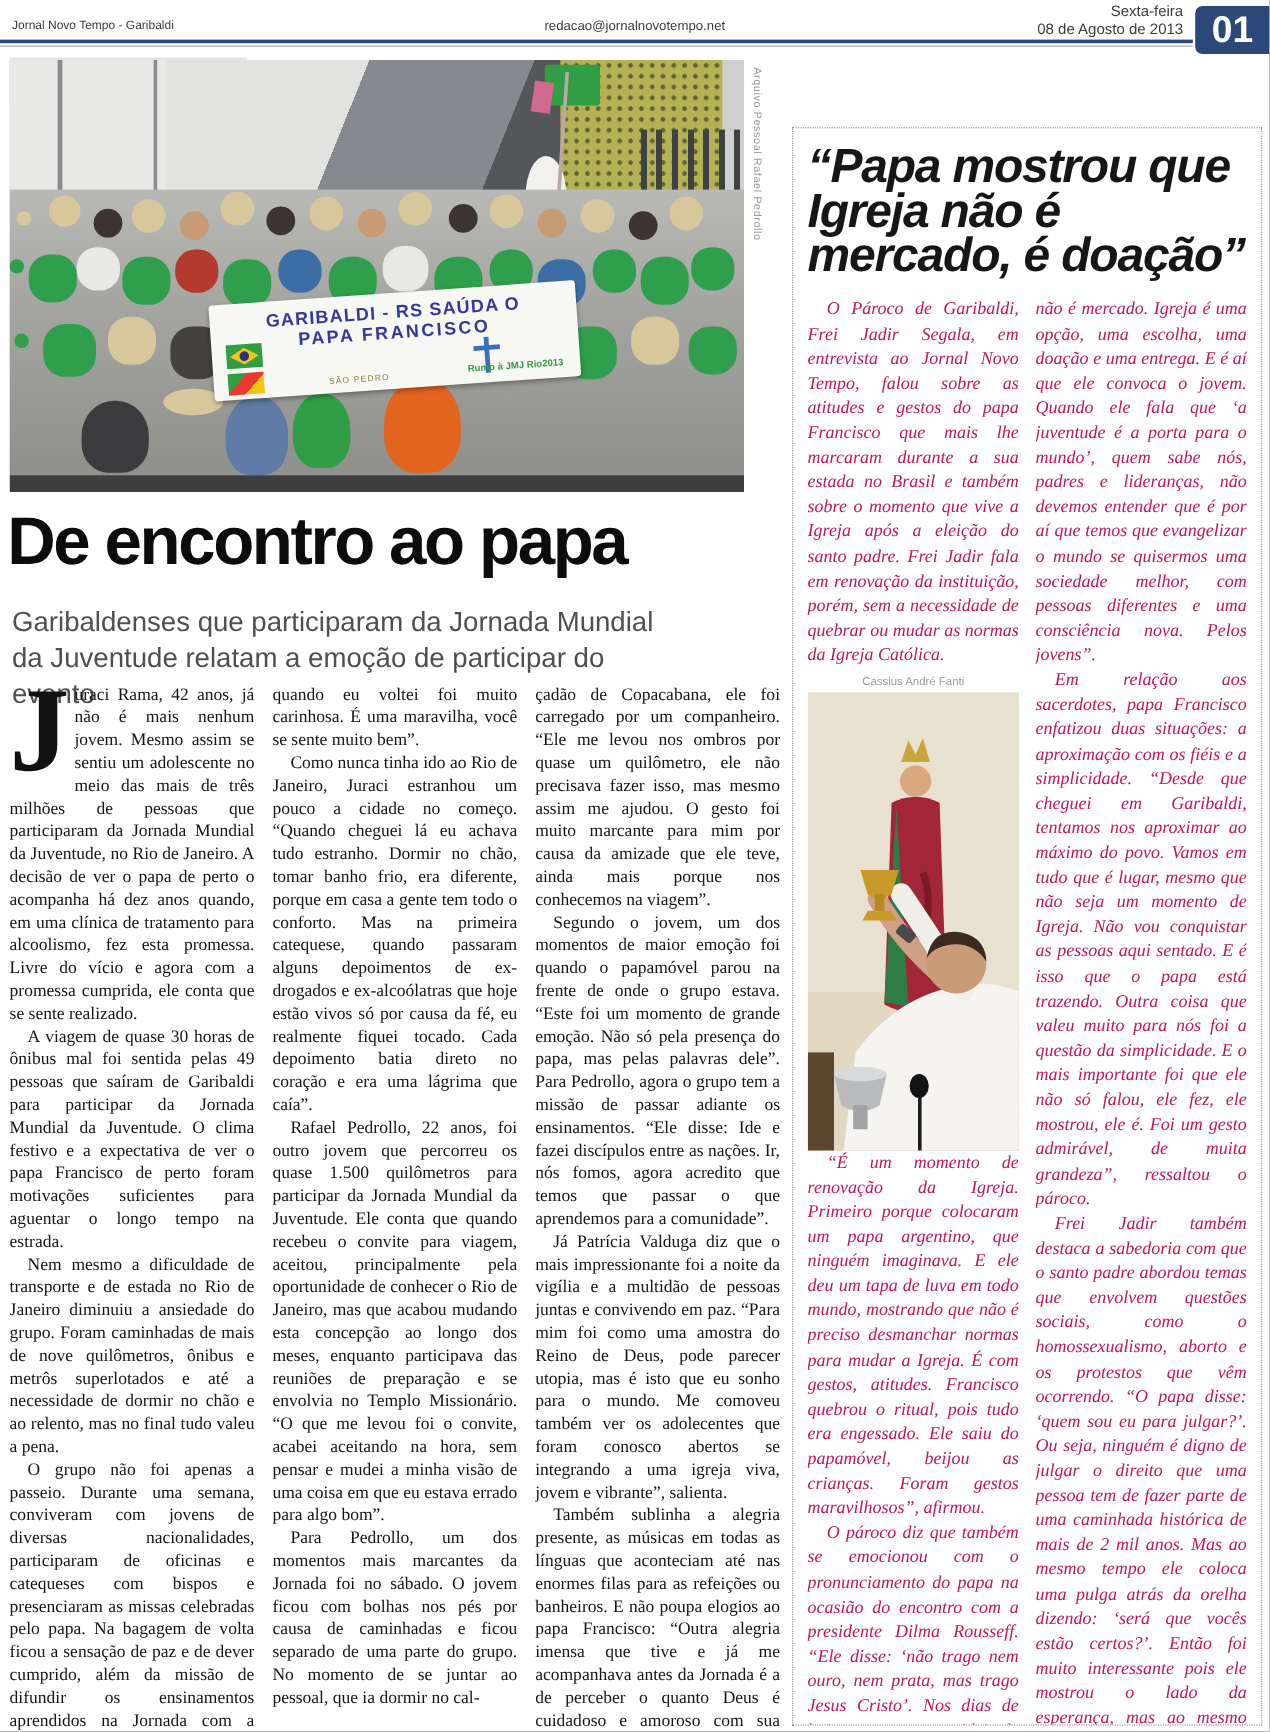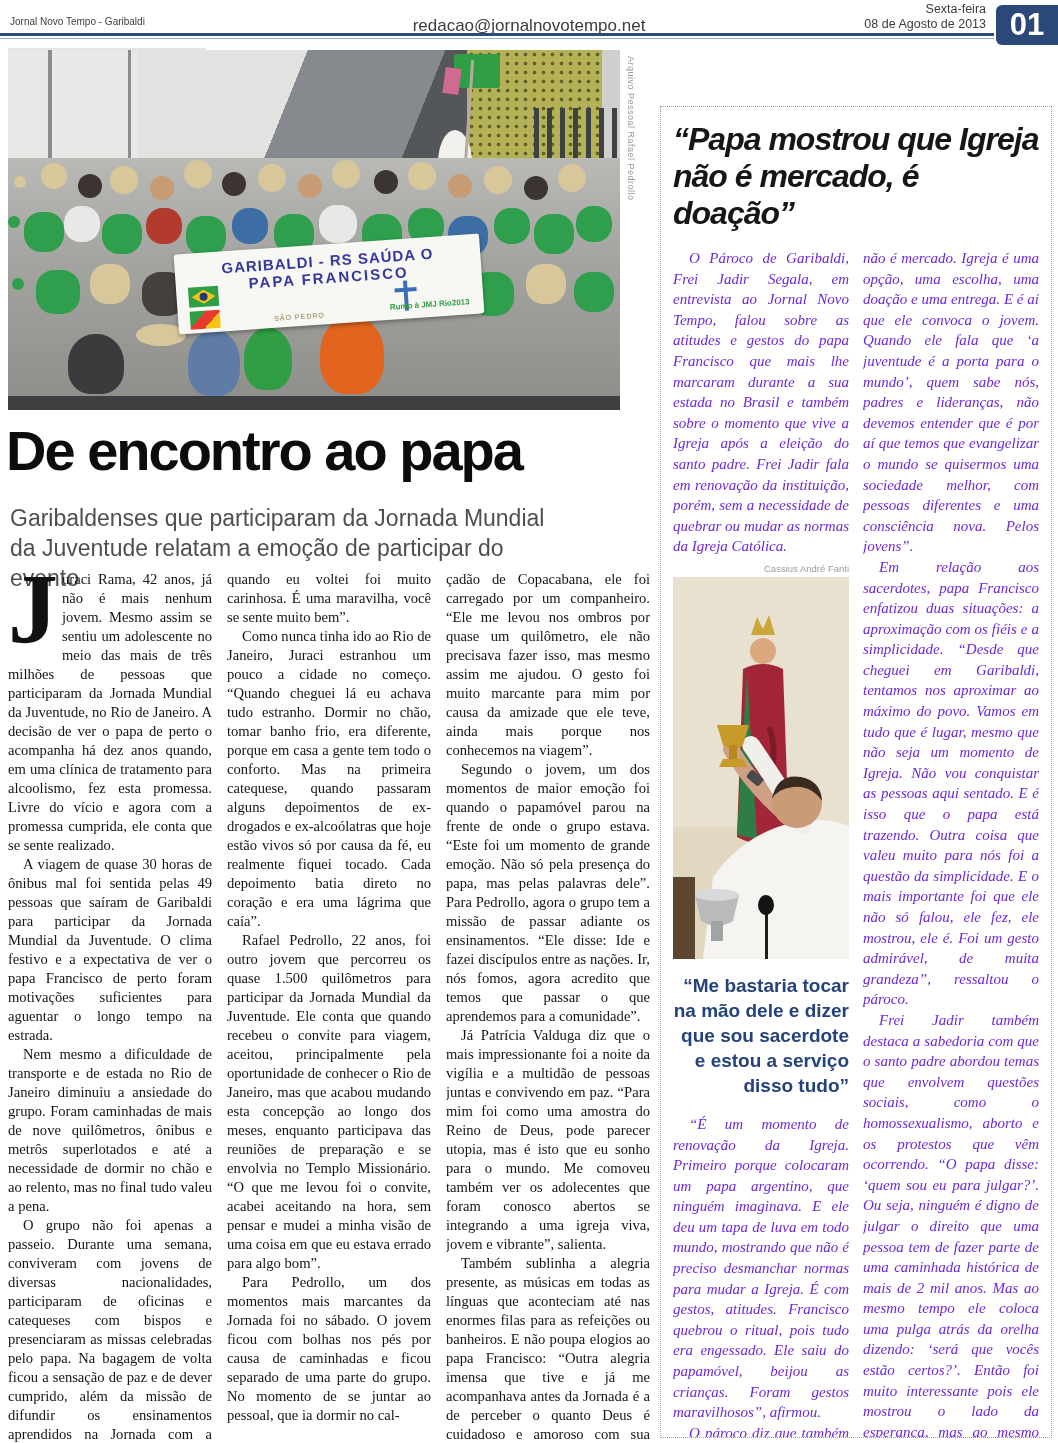--- a/index.html
+++ b/index.html
@@ -2,21 +2,21 @@
 <html><head>
 <meta charset="utf-8">
 <style>
   html,body{margin:0;padding:0;background:#888;}
   #page{position:relative;width:1058px;height:1443px;background:#ffffff;overflow:hidden;
         font-family:"Liberation Sans",sans-serif;color:#1a1a1a;margin:0 auto;}
 
   
   .hdr{position:absolute;top:0;left:0;width:1058px;height:46px;}
   .hdr-left{position:absolute;left:10px;top:16px;font-size:10px;color:#3c3c3c;}
-  .hdr-center{position:absolute;left:0;right:0;top:16px;text-align:center;font-size:17px;color:#3c3c3c;}
+  .hdr-center{position:absolute;left:0;right:0;top:16px;text-align:center;font-size:11px;color:#3c3c3c;}
   .hdr-right{position:absolute;right:72px;top:2px;text-align:right;font-size:12.5px;color:#3c3c3c;line-height:15px;}
   .hdr-rule{position:absolute;left:0;right:64px;top:33px;height:3px;background:#2c4a7c;}
   .hdr-rule2{position:absolute;left:0;right:64px;top:38px;height:1px;background:#9db0d0;}
   .pagebox{position:absolute;right:0;top:5px;width:62px;height:40px;background:#2b4878;
            border-radius:6px 0 0 6px;color:#fff;font-weight:bold;font-size:31px;
            text-align:center;line-height:40px;letter-spacing:0;}
 
   
   .section{position:absolute;left:8px;top:48px;width:198px;height:37px;background:#e4e4e4;}
   .section span{display:block;padding-left:10px;font-size:25px;font-weight:bold;color:#24427c;line-height:37px;}
@@ -91,28 +91,28 @@
   .col{flex:1;overflow:hidden;}
   .bp{margin:0;font-family:"Liberation Serif",serif;font-size:14.6px;line-height:19px;
       text-align:justify;color:#141414;}
   .bp.ind{text-indent:15px;}
   .dropcap{float:left;width:54px;font-family:"Liberation Serif",serif;font-weight:bold;
       font-size:100px;line-height:78px;height:92px;color:#111;}
 
   
   .sidebar{position:absolute;left:660px;top:106px;width:392px;height:1332px;box-sizing:border-box;
       border:1px dotted #9a9a9a;padding:12px 12px 10px 12px;overflow:hidden;}
-  .sb-headline{font-style:italic;font-weight:bold;font-size:32px;line-height:37px;
+  .sb-headline{font-style:italic;font-weight:bold;font-size:40px;line-height:37px;
       letter-spacing:-1px;color:#161616;margin:2px 0 16px 0;}
   .sb-cols{display:flex;gap:14px;height:1216px;overflow:hidden;}
   .sb-col{flex:1;overflow:hidden;}
   .sp{margin:0;font-family:"Liberation Serif",serif;font-style:italic;font-size:15px;
-      line-height:20.6px;text-align:justify;color:#6d28d9;}
+      line-height:20.6px;text-align:justify;color:#be185d;}
   .sp.ind{text-indent:16px;}
-  .sb-credit{text-align:right;font-size:9.5px;color:#9a9a9a;margin:6px 0 3px 0;font-style:normal;}
+  .sb-credit{text-align:center;font-size:9.5px;color:#9a9a9a;margin:6px 0 3px 0;font-style:normal;}
   .sb-photo{position:relative;width:100%;height:382px;overflow:hidden;background:#e7dfcf;}
   .pullquote{margin:14px 0 16px 0;text-align:right;font-weight:bold;font-size:19px;
       line-height:25px;color:#24427c;}
 </style>
 </head>
 <body>
 
 <div id="page">
 
   <div class="hdr">
@@ -228,21 +228,20 @@
             <path d="M46,190 L74,190 L70,182 L50,182 Z" fill="#c79a2a"></path>
 
             <path d="M22,318 L66,318 L60,344 Q44,354 28,344 Z" fill="#b9babc"></path>
             <ellipse cx="44" cy="318" rx="22" ry="6" fill="#d8d9db"></ellipse>
             <rect x="38" y="344" width="12" height="20" fill="#a2a3a5"></rect>
 
             <rect x="92" y="330" width="3" height="52" fill="#1d1d1d"></rect>
             <ellipse cx="93" cy="328" rx="8" ry="10" fill="#141414"></ellipse>
           </svg>
         </div>
-        <div class="pullquote">“Me bastaria tocar na mão dele e dizer que sou sacerdote e estou a serviço disso tudo”</div>
         <p class="sp ind">“É um momento de renovação da Igreja. Primeiro porque colocaram um papa argentino, que ninguém imaginava. E ele deu um tapa de luva em todo mundo, mostrando que não é preciso desmanchar normas para mudar a Igreja. É com gestos, atitudes. Francisco quebrou o ritual, pois tudo era engessado. Ele saiu do papamóvel, beijou as crianças. Foram gestos maravilhosos”, afirmou.</p>
         <p class="sp ind">O pároco diz que também se emocionou com o pronunciamento do papa na ocasião do encontro com a presidente Dilma Rousseff. “Ele disse: ‘não trago nem ouro, nem prata, mas trago Jesus Cristo’. Nos dias de hoje, estamos com a ideia de uma Igreja de mercado, e ele mostrou que Igreja</p>
       </div>
       <div class="sb-col">
         <p class="sp">não é mercado. Igreja é uma opção, uma escolha, uma doação e uma entrega. E é aí que ele convoca o jovem. Quando ele fala que ‘a juventude é a porta para o mundo’, quem sabe nós, padres e lideranças, não devemos entender que é por aí que temos que evangelizar o mundo se quisermos uma sociedade melhor, com pessoas diferentes e uma consciência nova. Pelos jovens”.</p>
         <p class="sp ind">Em relação aos sacerdotes, papa Francisco enfatizou duas situações: a aproximação com os fiéis e a simplicidade. “Desde que cheguei em Garibaldi, tentamos nos aproximar ao máximo do povo. Vamos em tudo que é lugar, mesmo que não seja um momento de Igreja. Não vou conquistar as pessoas aqui sentado. E é isso que o papa está trazendo. Outra coisa que valeu muito para nós foi a questão da simplicidade. E o mais importante foi que ele não só falou, ele fez, ele mostrou, ele é. Foi um gesto admirável, de muita grandeza”, ressaltou o pároco.</p>
         <p class="sp ind">Frei Jadir também destaca a sabedoria com que o santo padre abordou temas que envolvem questões sociais, como o homossexualismo, aborto e os protestos que vêm ocorrendo. “O papa disse: ‘quem sou eu para julgar?’. Ou seja, ninguém é digno de julgar o direito que uma pessoa tem de fazer parte de uma caminhada histórica de mais de 2 mil anos. Mas ao mesmo tempo ele coloca uma pulga atrás da orelha dizendo: ‘será que vocês estão certos?’. Então foi muito interessante pois ele mostrou o lado da esperança, mas ao mesmo tempo com um ponto de interrogação, e manteve a Igreja dentro do seu normal”.</p>
 
       </div>
     </div>

